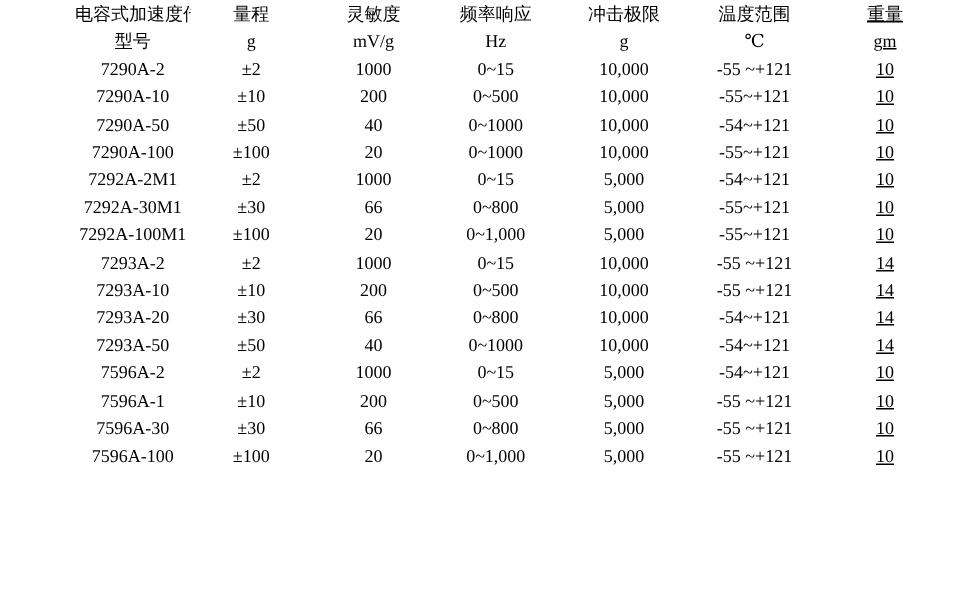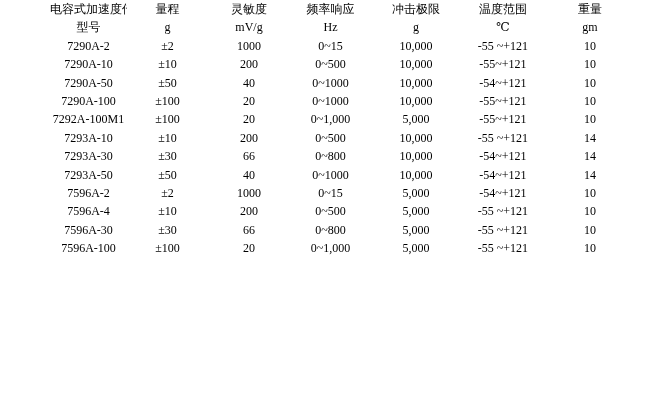--- a/index.html
+++ b/index.html
@@ -34,21 +34,21 @@
     line-height: 18.4px;
     height: 18.4px;
     white-space: nowrap;
     overflow: hidden;
     color: #000000;
   }
   
   table.spec th:first-child,
   table.spec td:first-child { padding-left: 50px; }
   table.spec th:last-child,
-  table.spec td:last-child { padding-right: 16px; }
+  table.spec td:last-child { padding-right: 16px; text-decoration: underline; }
 </style>
 </head>
 <body>
 
 <div class="page">
   <table class="spec">
     <colgroup>
       <col style="width:127px">
       <col style="width:81px">
       <col style="width:82px">
@@ -108,39 +108,66 @@
         <tr>
           <td>7290A-100</td>
           <td>±100</td>
           <td>20</td>
           <td>0~1000</td>
           <td>10,000</td>
           <td>-55~+121</td>
           <td>10</td>
         </tr>
         <tr>
+          <td>7292A-2M1</td>
+          <td>±2</td>
+          <td>1000</td>
+          <td>0~15</td>
+          <td>5,000</td>
+          <td>-54~+121</td>
+          <td>10</td>
+        </tr>
+        <tr>
+          <td>7292A-30M1</td>
+          <td>±30</td>
+          <td>66</td>
+          <td>0~800</td>
+          <td>5,000</td>
+          <td>-55~+121</td>
+          <td>10</td>
+        </tr>
+        <tr>
           <td>7292A-100M1</td>
           <td>±100</td>
           <td>20</td>
           <td>0~1,000</td>
           <td>5,000</td>
           <td>-55~+121</td>
           <td>10</td>
         </tr>
         <tr>
+          <td>7293A-2</td>
+          <td>±2</td>
+          <td>1000</td>
+          <td>0~15</td>
+          <td>10,000</td>
+          <td>-55 ~+121</td>
+          <td>14</td>
+        </tr>
+        <tr>
           <td>7293A-10</td>
           <td>±10</td>
           <td>200</td>
           <td>0~500</td>
           <td>10,000</td>
           <td>-55 ~+121</td>
           <td>14</td>
         </tr>
         <tr>
-          <td>7293A-30</td>
+          <td>7293A-20</td>
           <td>±30</td>
           <td>66</td>
           <td>0~800</td>
           <td>10,000</td>
           <td>-54~+121</td>
           <td>14</td>
         </tr>
         <tr>
           <td>7293A-50</td>
           <td>±50</td>
@@ -153,21 +180,21 @@
         <tr>
           <td>7596A-2</td>
           <td>±2</td>
           <td>1000</td>
           <td>0~15</td>
           <td>5,000</td>
           <td>-54~+121</td>
           <td>10</td>
         </tr>
         <tr>
-          <td>7596A-4</td>
+          <td>7596A-1</td>
           <td>±10</td>
           <td>200</td>
           <td>0~500</td>
           <td>5,000</td>
           <td>-55 ~+121</td>
           <td>10</td>
         </tr>
         <tr>
           <td>7596A-30</td>
           <td>±30</td>

